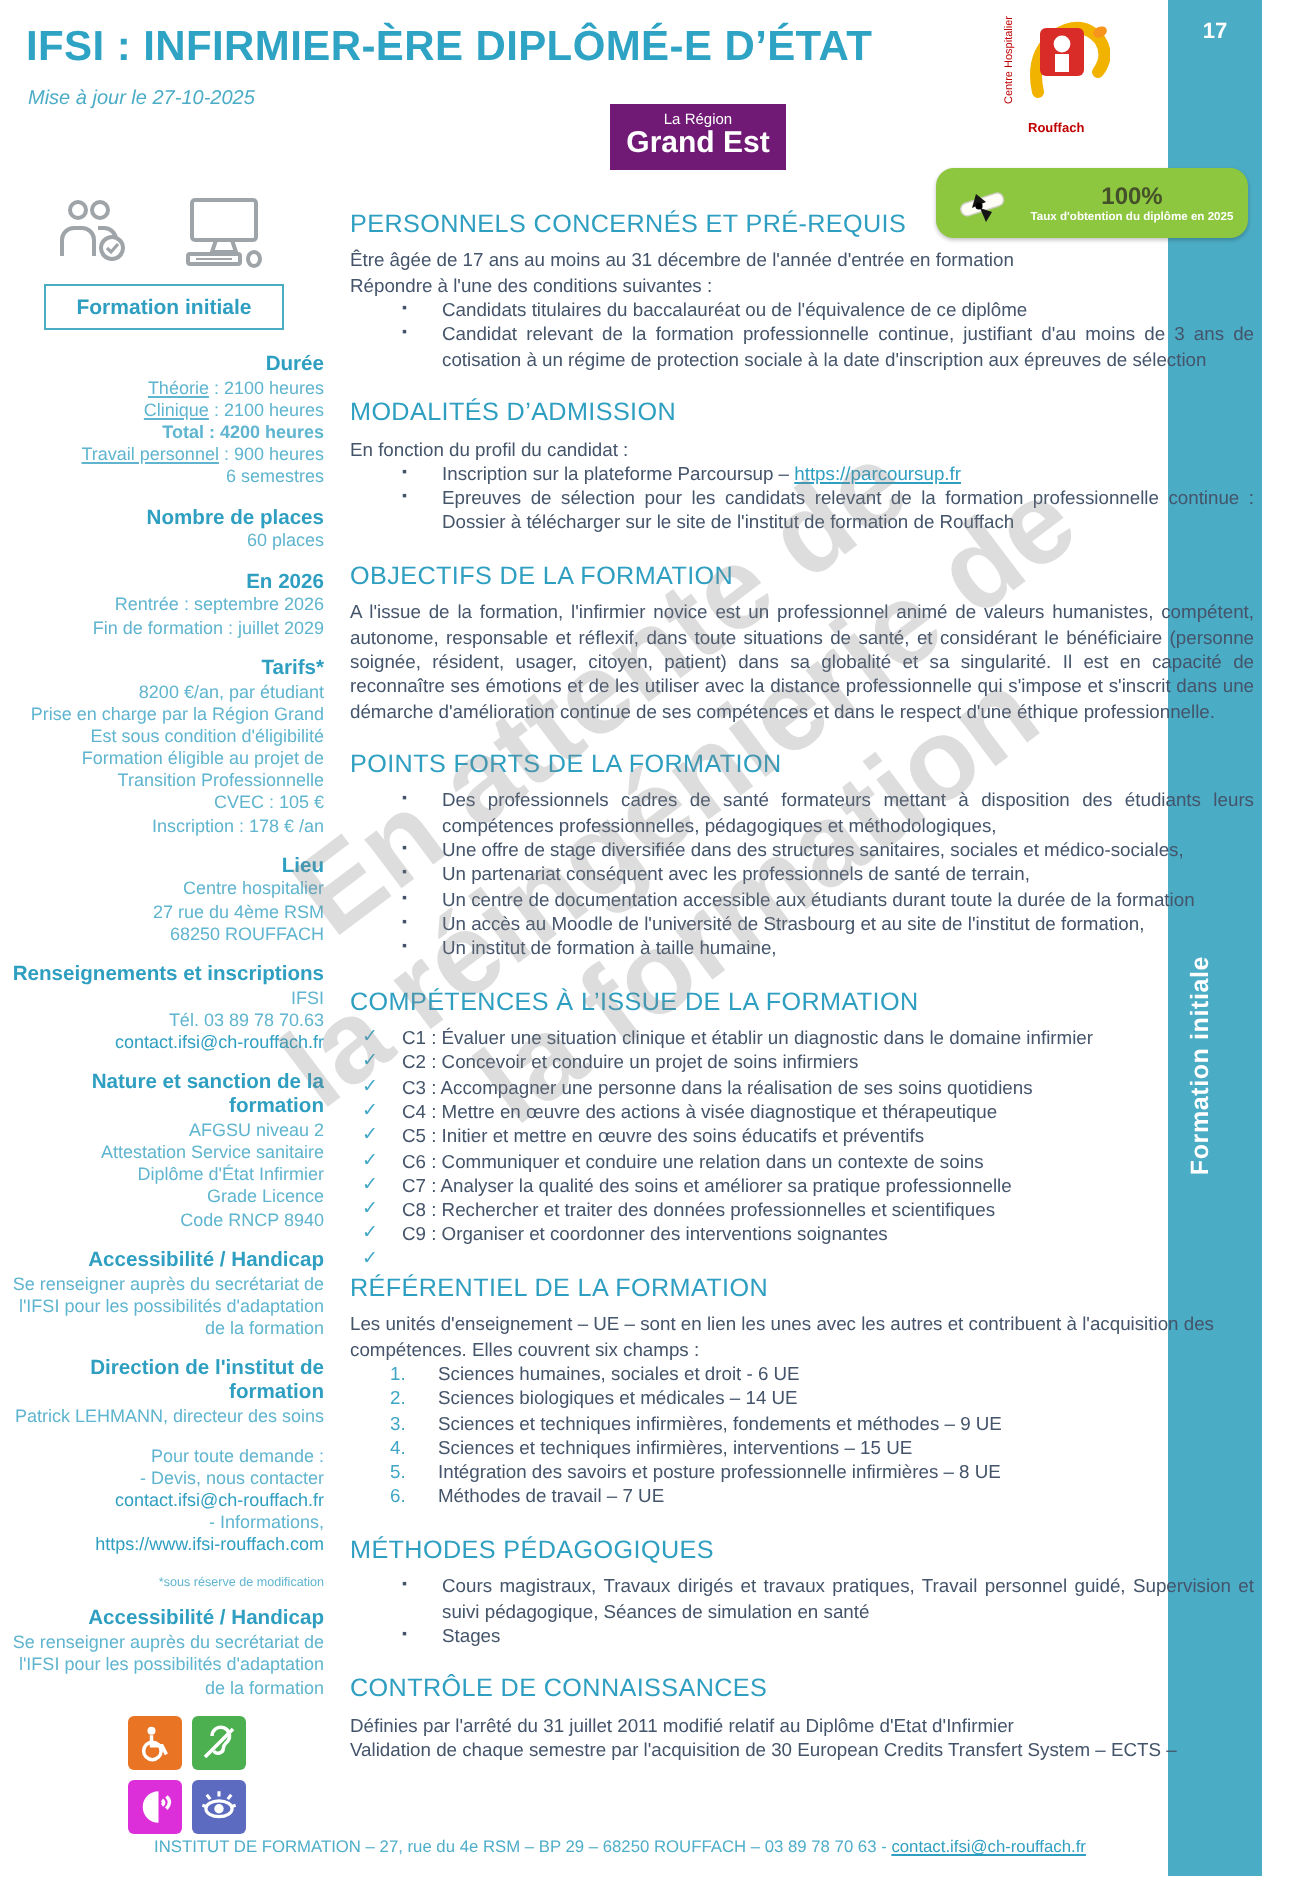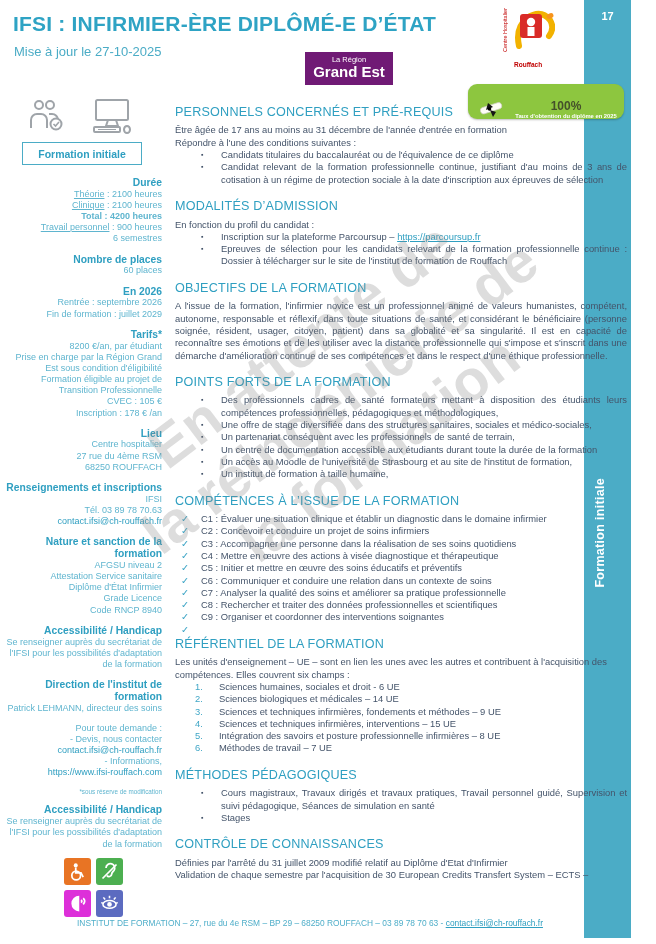--- a/index.html
+++ b/index.html
@@ -5,33 +5,33 @@
   html,body{margin:0;padding:0;background:#fff;}
   .page{position:relative;width:656px;height:944px;background:#fff;overflow:hidden;
         font-family:"Liberation Sans",sans-serif;}
   
   .strip{position:absolute;left:584px;top:0;width:47px;height:938px;background:#4BACC6;z-index:1;}
   .page-num{display:block;margin-top:10px;text-align:center;color:#fff;font-weight:bold;font-size:11px;}
   .tab-label{position:absolute;top:478px;left:9px;writing-mode:vertical-rl;transform:rotate(180deg);
              color:#fff;font-weight:bold;font-size:12.5px;letter-spacing:.3px;}
   
   .title{position:absolute;left:13px;top:12px;font-size:21px;font-weight:bold;color:#2EA3C4;letter-spacing:.2px;}
-  .updated{position:absolute;left:14px;top:44px;font-size:13px;color:#4BACC6;}
+  .updated{position:absolute;left:14px;top:44px;font-size:10px;font-style:italic;color:#4BACC6;}
   .ge-logo{position:absolute;left:305px;top:52px;width:88px;height:33px;background:#701a75;color:#fff;
            text-align:center;z-index:2;}
   .ge-top{font-size:7.5px;margin-top:3px;}
   .ge-name{font-size:15px;font-weight:bold;line-height:1.1;}
   .ch-logo{position:absolute;left:500px;top:6px;width:66px;height:66px;z-index:2;}
   .ch-side{position:absolute;left:2px;top:2px;writing-mode:vertical-rl;transform:rotate(180deg);
            font-size:5.5px;color:#C00000;}
   .ch-name{position:absolute;left:14px;bottom:4px;font-size:6.5px;color:#C00000;font-weight:bold;}
   .ch-emblem{position:absolute;left:13px;top:2px;}
   
   .badge{position:absolute;left:468px;top:84px;width:156px;height:35px;background:#8DC63F;border-radius:9px;
-         z-index:3;display:flex;align-items:flex-end;box-shadow:0 1px 2px rgba(0,0,0,.25);}
+         z-index:3;display:flex;align-items:center;box-shadow:0 1px 2px rgba(0,0,0,.25);}
   .badge-ico{margin:0 4px 0 10px;}
   .badge-txt{flex:1;text-align:center;}
   .badge-val{font-size:12px;font-weight:bold;color:#44502A;line-height:1.2;}
   .badge-cap{font-size:5.8px;color:#fff;font-weight:bold;}
   
   .top-icons{position:absolute;left:26px;top:98px;display:flex;gap:22px;align-items:flex-end;}
   .fi-btn{position:absolute;left:22px;top:142px;width:118px;height:21px;border:1.5px solid #4BACC6;
           color:#2F9FC1;font-weight:bold;font-size:10.5px;display:flex;align-items:center;justify-content:center;}
   .sidebar{position:absolute;left:6px;top:168px;width:156px;text-align:right;font-size:9px;
            color:#5FB5CF;line-height:1.24;}
@@ -293,21 +293,21 @@
     <div class="sec">
       <div class="sec-h">MÉTHODES PÉDAGOGIQUES</div>
       <ul>
         <li class="bl"><span class="mk">▪</span><span>Cours magistraux, Travaux dirigés et travaux pratiques, Travail personnel guidé, Supervision et suivi pédagogique, Séances de simulation en santé</span></li>
         <li class="bl"><span class="mk">▪</span><span>Stages</span></li>
       </ul>
     </div>
 
     <div class="sec">
       <div class="sec-h">CONTRÔLE DE CONNAISSANCES</div>
-      <div>Définies par l'arrêté du 31 juillet 2009 modifié relatif au Diplôme d'Etat d'Infirmier</div>
+      <div>Définies par l'arrêté du 31 juillet 2011 modifié relatif au Diplôme d'Etat d'Infirmier</div>
       <div>Validation de chaque semestre par l'acquisition de 30 European  Credits Transfert System – ECTS –</div>
     </div>
   </div>
 
   <div class="wm">
     <div>En attente de</div>
     <div>la réingénierie de</div>
     <div>la formation</div>
   </div>
 

